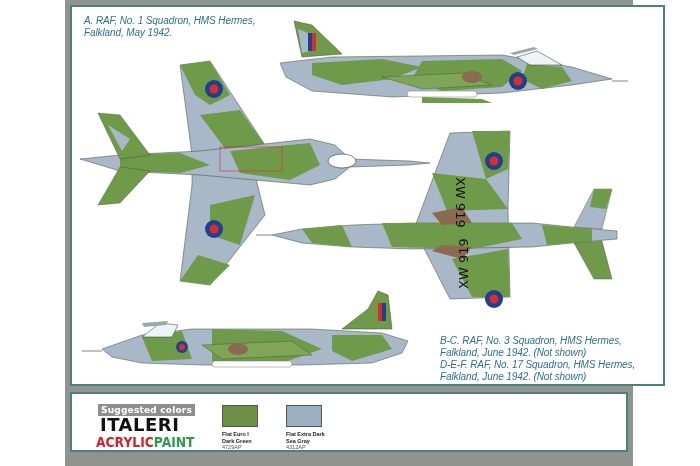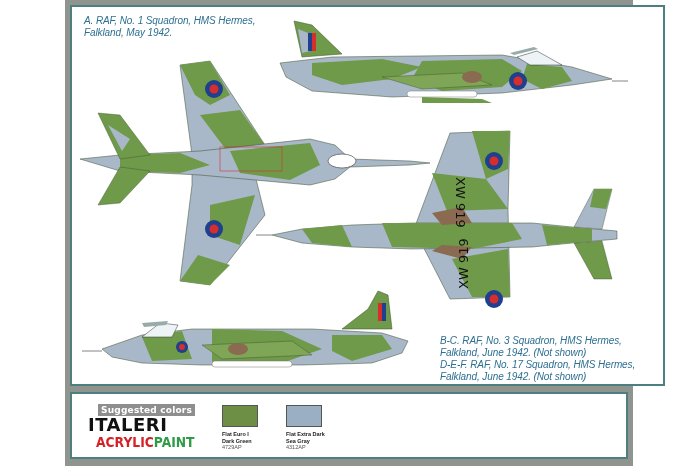--- a/index.html
+++ b/index.html
@@ -1,25 +1,25 @@
 <!DOCTYPE html>
 <html><head>
 <meta charset="utf-8">
 <style>
   html, body { margin:0; padding:0; }
   body { width:700px; height:466px; background:#ffffff; position:relative; overflow:hidden; font-family:"Liberation Sans", sans-serif; }
   .frame { position:absolute; left:65px; top:0; width:568px; height:466px; background:#8f948f; }
   .panel-top { position:absolute; left:70px; top:5px; width:595px; height:381px; background:#ffffff; border:2px solid #4e7f80; box-sizing:border-box; }
-  .panel-bottom { position:absolute; left:70px; top:392px; width:558px; height:67px; background:#ffffff; border:2px solid #4e7f80; box-sizing:border-box; }
+  .panel-bottom { position:absolute; left:70px; top:392px; width:558px; height:60px; background:#ffffff; border:2px solid #4e7f80; box-sizing:border-box; }
   .caption { position:absolute; color:#2d6f91; font-style:italic; font-size:10px; line-height:12px; font-family:"Liberation Sans", sans-serif; letter-spacing:-0.1px; }
   .cap-a { left:12px; top:8px; }
   .cap-b { left:368px; top:328px; }
   .art { position:absolute; left:0; top:0; }
   .suggested { position:absolute; left:26px; top:10px; background:#8e8e8e; color:#fff; font-weight:bold; font-size:9px; padding:1px 3px; font-family:"DejaVu Sans", sans-serif; letter-spacing:0.2px; }
-  .brand1 { position:absolute; left:16px; top:22px; font-family:"DejaVu Sans", sans-serif; font-weight:900; font-size:18px; color:#111; letter-spacing:0.5px; line-height:18px; }
+  .brand1 { position:absolute; left:28px; top:22px; font-family:"DejaVu Sans", sans-serif; font-weight:900; font-size:18px; color:#111; letter-spacing:0.5px; line-height:18px; }
   .brand2 { position:absolute; left:24px; top:40px; font-family:"DejaVu Sans", sans-serif; font-weight:bold; font-size:14px; line-height:16px; transform:scaleX(0.88); transform-origin:left; }
   .brand2 .acr { color:#d42027; }
   .brand2 .paint { color:#2f9a47; }
   .swatch-box { position:absolute; width:36px; height:22px; border:1px solid #555; box-sizing:border-box; }
   .swatch-label { position:absolute; font-size:5.5px; line-height:6.5px; color:#222; font-weight:bold; font-family:"Liberation Sans", sans-serif; }
   .swatch-code { font-weight:normal; color:#555; }
 </style>
 </head>
 <body>
 

